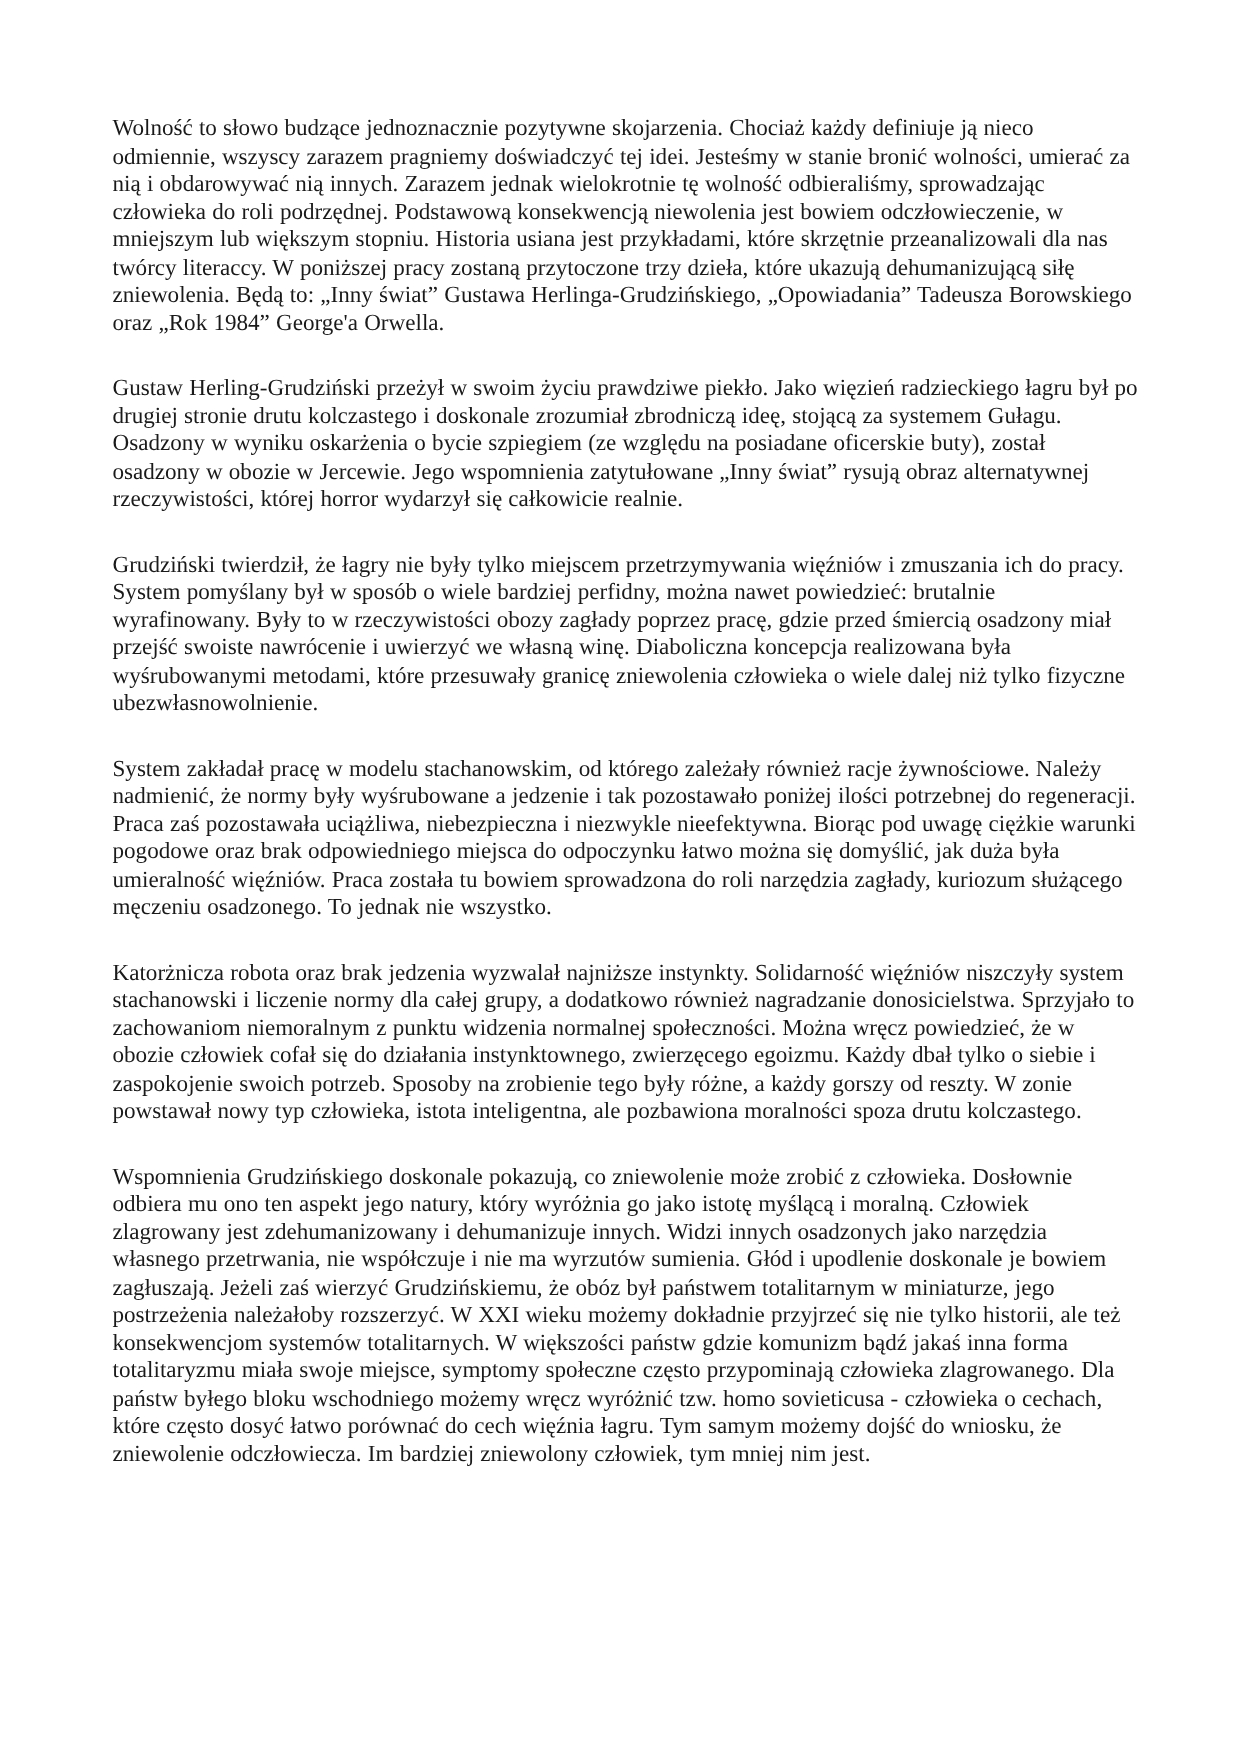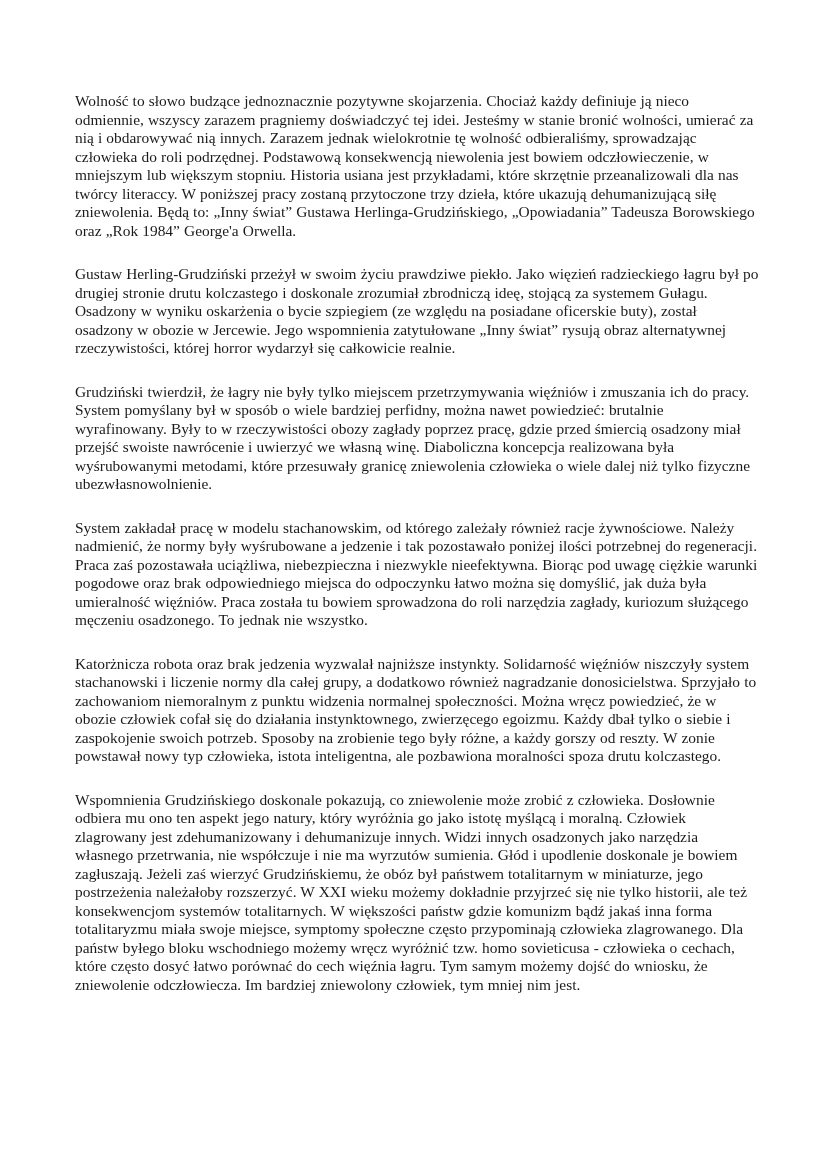--- a/index.html
+++ b/index.html
@@ -11,21 +11,21 @@
     position: relative;
     width: 828px;
     height: 1171px;
     background: #ffffff;
     box-sizing: border-box;
     overflow: hidden;
   }
   .text-block {
     position: absolute;
     left: 75px;
-    top: 92px;
+    top: 77px;
     width: 684px;
   }
   .text-block p {
     margin: 0 0 25px 0;
     font-family: "Liberation Serif", "DejaVu Serif", serif;
     font-size: 15.4px;
     line-height: 18.5px;
     color: #1a1a1a;
     text-align: left;
     word-spacing: 0.3px;

